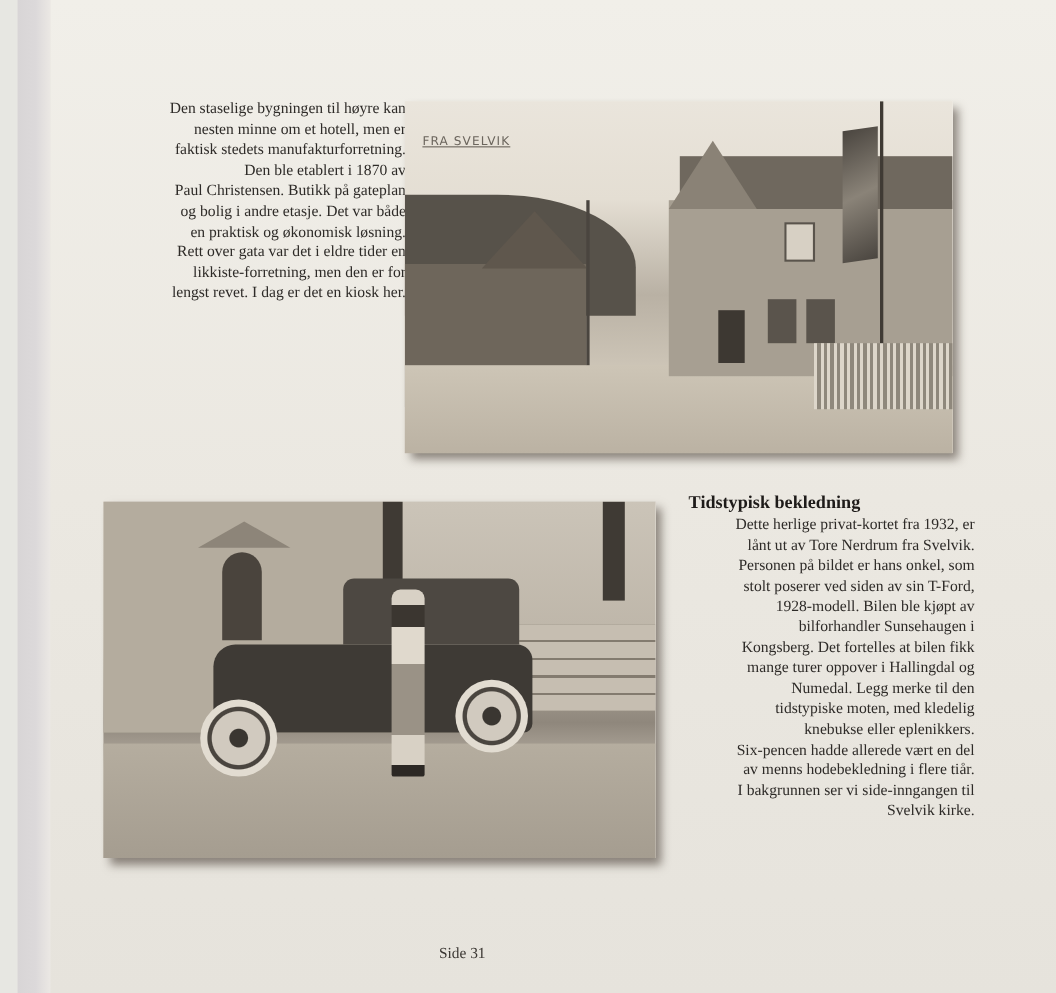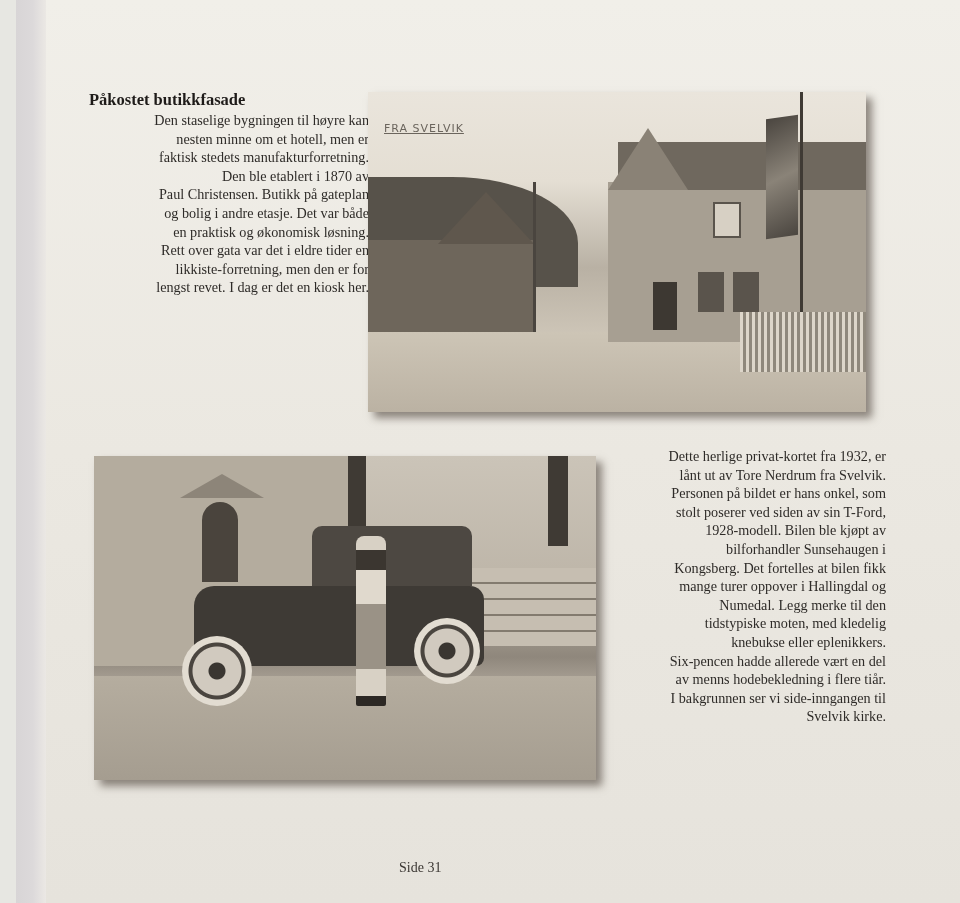--- a/index.html
+++ b/index.html
@@ -20,21 +20,20 @@
   .page-number{position:absolute;left:399px;top:860px;font-size:14px;color:#3a3632;}
 </style>
 </head>
 <body>
 
 <div class="spine-left"></div>
 <div class="spine-shadow"></div>
 <div class="page"></div>
 
 <div class="textblock tb1">
-  <h2>Påkostet butikkfasade</h2>
   <p>Den staselige bygningen til høyre kan
 nesten minne om et hotell, men er
 faktisk stedets manufakturforretning.
 Den ble etablert i 1870 av
 Paul Christensen. Butikk på gateplan
 og bolig i andre etasje. Det var både
 en praktisk og økonomisk løsning.
 Rett over gata var det i eldre tider en
 likkiste-forretning, men den er for
 lengst revet. I dag er det en kiosk her.</p>
@@ -81,20 +80,21 @@
 
   <div class="shape" style="left:100px;top:130px;width:290px;height:80px;background:#3e3a35;border-radius:20px 14px 8px 8px;"></div>
   <div class="shape" style="left:218px;top:70px;width:160px;height:60px;background:#4d4842;border-radius:10px 10px 0 0;"></div>
   <div class="shape" style="left:88px;top:180px;width:70px;height:70px;border-radius:50%;background:radial-gradient(circle,#3a3631 0 8px,#d1cabf 9px 24px,#4a453f 25px 28px,#e2dcd1 29px);"></div>
   <div class="shape" style="left:320px;top:162px;width:66px;height:66px;border-radius:50%;background:radial-gradient(circle,#3a3631 0 8px,#d1cabf 9px 22px,#4a453f 23px 26px,#e2dcd1 27px);"></div>
 
   <div class="shape" style="left:262px;top:80px;width:30px;height:170px;background:linear-gradient(180deg,#d8d1c5 0 8%,#3b3630 8% 20%,#e0d9cd 20% 40%,#9a9286 40% 78%,#d8d1c5 78% 94%,#2c2824 94%);border-radius:8px 8px 2px 2px;"></div>
 </div>
 
 <div class="textblock tb2">
+  <h2>Tidstypisk bekledning</h2>
   <p>Dette herlige privat-kortet fra 1932, er
 lånt ut av Tore Nerdrum fra Svelvik.
 Personen på bildet er hans onkel, som
 stolt poserer ved siden av sin T-Ford,
 1928-modell. Bilen ble kjøpt av
 bilforhandler Sunsehaugen i
 Kongsberg. Det fortelles at bilen fikk
 mange turer oppover i Hallingdal og
 Numedal. Legg merke til den
 tidstypiske moten, med kledelig

